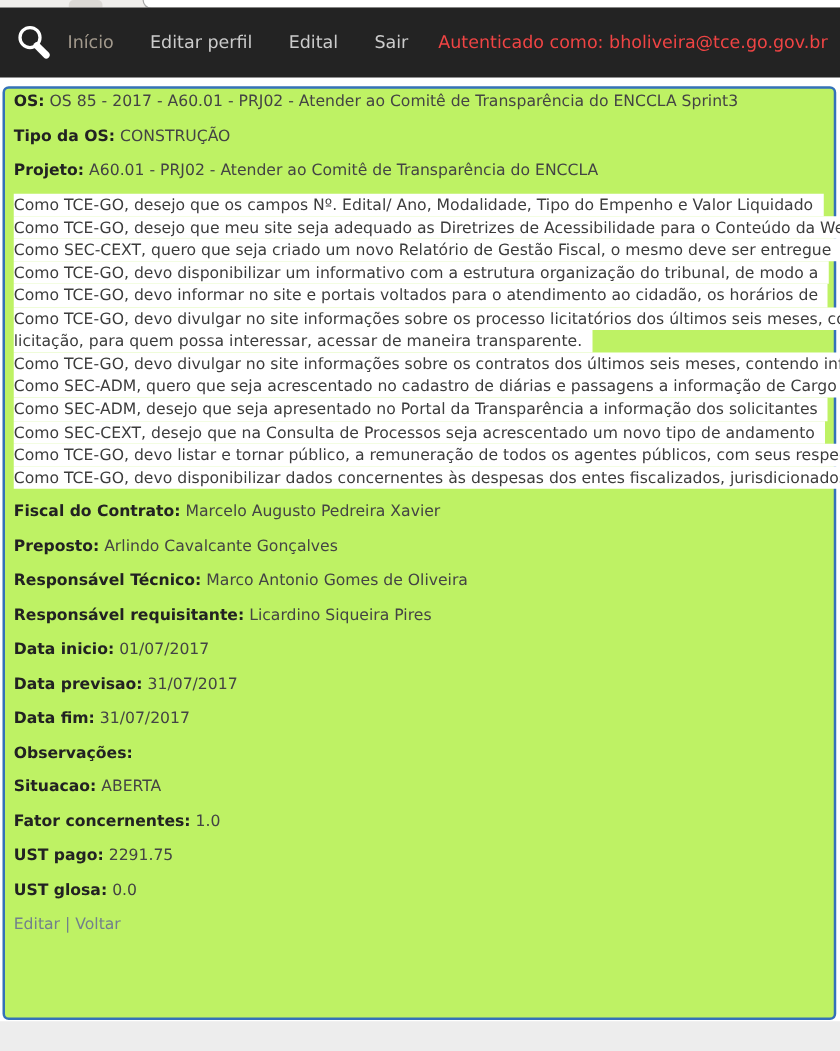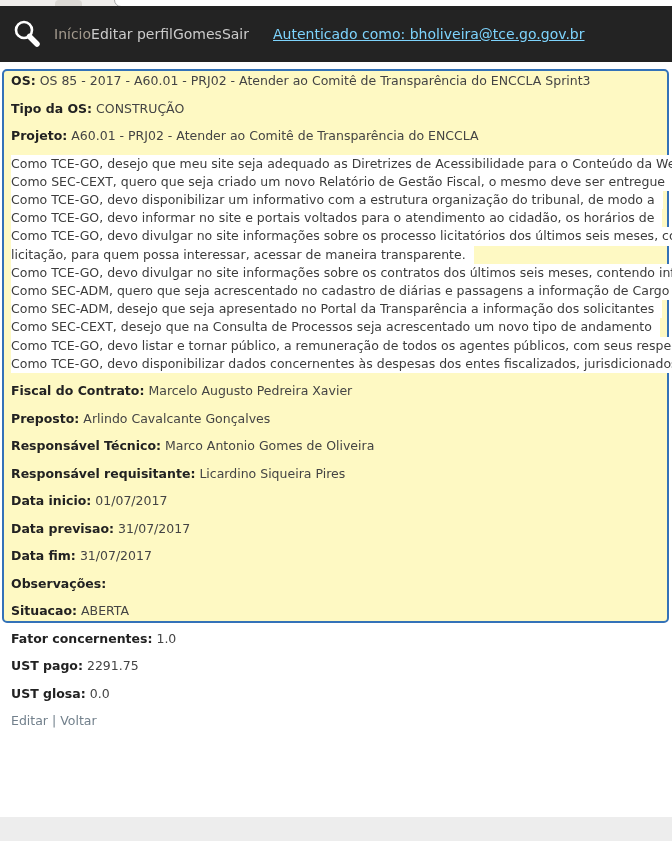--- a/index.html
+++ b/index.html
@@ -12,28 +12,28 @@
   .chrome-strip{position:absolute;left:0;top:0;width:672px;height:6px;background:#f0eeec;overflow:hidden;}
   .tab-remnant{position:absolute;left:55px;top:0;width:27px;height:6px;background:#dcd9d5;border-radius:4px 4px 0 0;}
   .addr-remnant{position:absolute;left:114px;top:-9px;width:700px;height:14px;background:#ffffff;
     border:1px solid #a9a9a9;border-radius:7px;}
   
   .topnav{
     position:absolute;left:0;top:6px;width:672px;height:56px;background:#232323;
     display:flex;align-items:center;box-sizing:border-box;padding-left:12px;
   }
   .search-icon{width:30px;height:32px;display:inline-flex;align-items:center;justify-content:center;cursor:pointer;}
-  .nav-links{display:flex;margin-left:12px;align-items:center;}
+  .nav-links{display:flex;gap:29px;margin-left:12px;align-items:center;}
   .nav-item{color:#cbcbcb;font-size:14px;text-decoration:none;cursor:pointer;white-space:nowrap;}
   .nav-item.active{color:#a39a8d;}
-  .auth-text{color:#7dd3fc;font-size:14px;margin-left:24px;white-space:nowrap;text-decoration:underline;}
+  .auth-text{color:#ef4444;font-size:14px;margin-left:24px;white-space:nowrap;}
   
   .panel{
-    position:absolute;left:2px;top:69px;width:667px;height:554px;box-sizing:border-box;
-    background:#fef9c3;border:2px solid #3472b8;border-radius:5px;
+    position:absolute;left:2px;top:69px;width:667px;height:747px;box-sizing:border-box;
+    background:#bef264;border:2px solid #3472b8;border-radius:5px;
     padding:1px 0 0 7px;overflow:visible;
     font-size:12.5px;color:#444;
   }
   .field{margin:0 0 9.1px 0;line-height:18.4px;white-space:nowrap;}
   .field b{color:#222;margin-right:4px;}
   .desc-block{margin:0 0 9.3px 0;}
   .desc-line{
     line-height:18.2px;white-space:pre;width:max-content;background:#ffffff;
     padding-right:8px;color:#3c3c3c;
   }
@@ -55,35 +55,36 @@
   <span class="search-icon">
     <svg width="30" height="32" viewBox="0 0 30 32">
       <circle cx="12" cy="12" r="8" fill="none" stroke="#ffffff" stroke-width="2.6"></circle>
       <line x1="17.5" y1="18.5" x2="25" y2="26" stroke="#ffffff" stroke-width="5.5" stroke-linecap="round"></line>
     </svg>
   </span>
   <div class="nav-links">
 
   <a class="nav-item active">Início</a>
       <a class="nav-item">Editar perfil</a>
-      <a class="nav-item">Gomes</a>
+      <a class="nav-item">Edital</a>
       <a class="nav-item">Sair</a>
     </div>
   <span class="auth-text">Autenticado como: bholiveira@tce.go.gov.br</span>
 </nav>
 
 <main class="panel">
   <div>
 
   <p class="field"><b>OS:</b><span>OS 85 - 2017 - A60.01 - PRJ02 - Atender ao Comitê de Transparência do ENCCLA Sprint3</span></p>
       <p class="field"><b>Tipo da OS:</b><span>CONSTRUÇÃO</span></p>
       <p class="field"><b>Projeto:</b><span>A60.01 - PRJ02 - Atender ao Comitê de Transparência do ENCCLA</span></p>
     </div>
   <div class="desc-block">
 
+  <div class="desc-line">Como TCE-GO, desejo que os campos Nº. Edital/ Ano, Modalidade, Tipo do Empenho e Valor Liquidado</div>
       <div class="desc-line">Como TCE-GO, desejo que meu site seja adequado as Diretrizes de Acessibilidade para o Conteúdo da Web</div>
       <div class="desc-line">Como SEC-CEXT, quero que seja criado um novo Relatório de Gestão Fiscal, o mesmo deve ser entregue</div>
       <div class="desc-line">Como TCE-GO, devo disponibilizar um informativo com a estrutura organização do tribunal, de modo a</div>
       <div class="desc-line">Como TCE-GO, devo informar no site e portais voltados para o atendimento ao cidadão, os horários de</div>
       <div class="desc-line">Como TCE-GO, devo divulgar no site informações sobre os processo licitatórios dos últimos seis meses, contendo dados do processo de</div>
       <div class="desc-line">licitação, para quem possa interessar, acessar de maneira transparente.</div>
       <div class="desc-line">Como TCE-GO, devo divulgar no site informações sobre os contratos dos últimos seis meses, contendo informações, para quem possa</div>
       <div class="desc-line">Como SEC-ADM, quero que seja acrescentado no cadastro de diárias e passagens a informação de Cargo</div>
       <div class="desc-line">Como SEC-ADM, desejo que seja apresentado no Portal da Transparência a informação dos solicitantes</div>
       <div class="desc-line">Como SEC-CEXT, desejo que na Consulta de Processos seja acrescentado um novo tipo de andamento</div>

